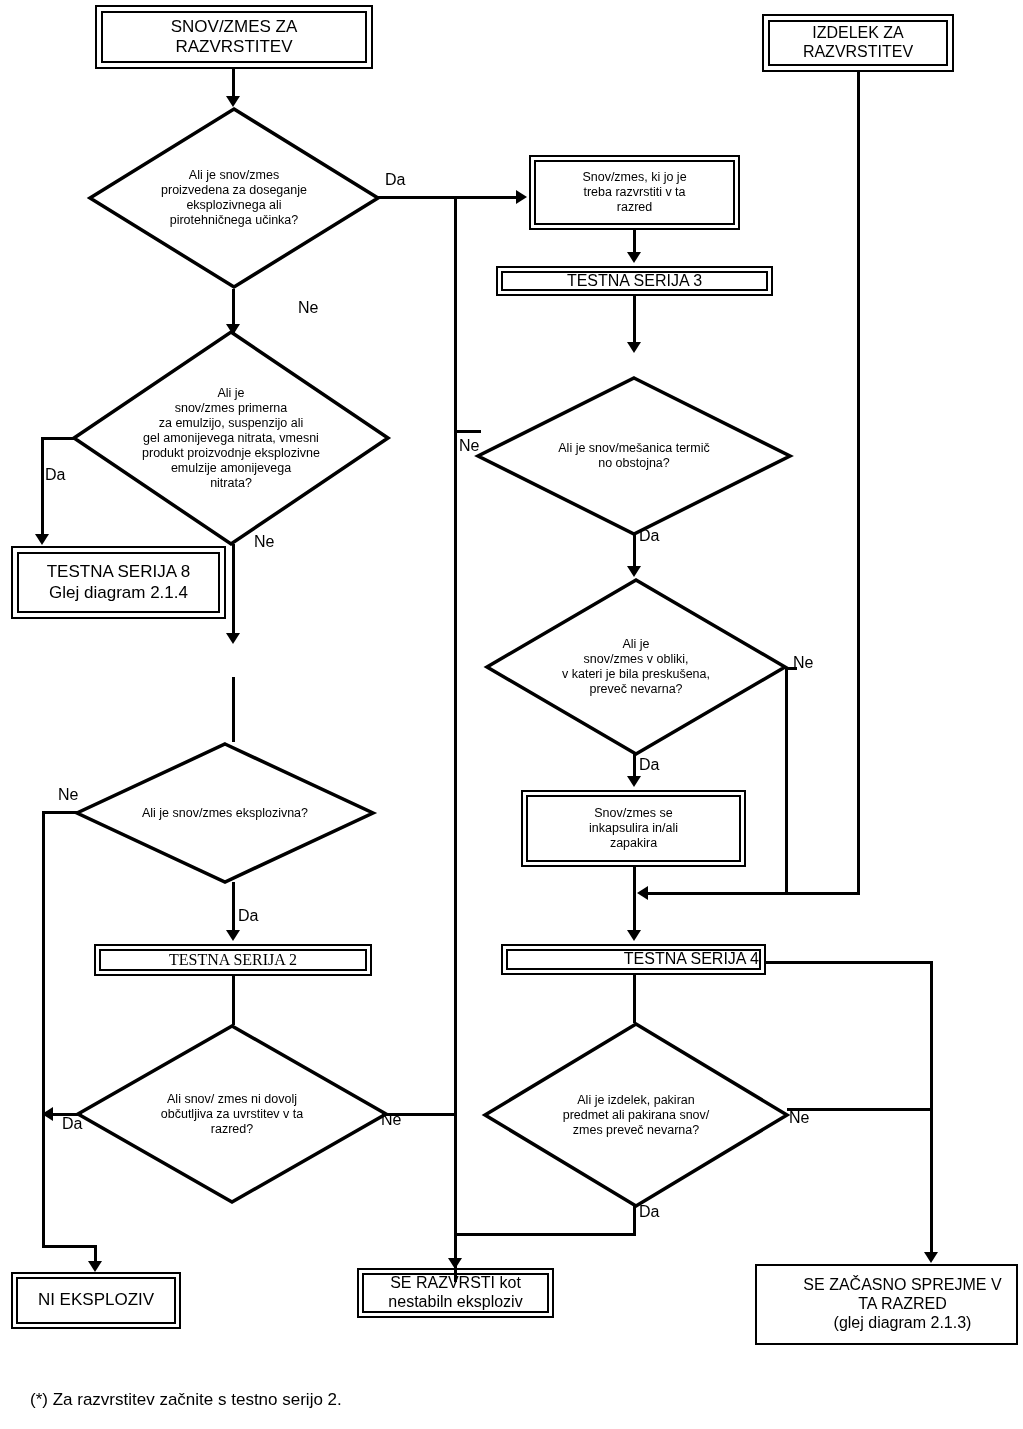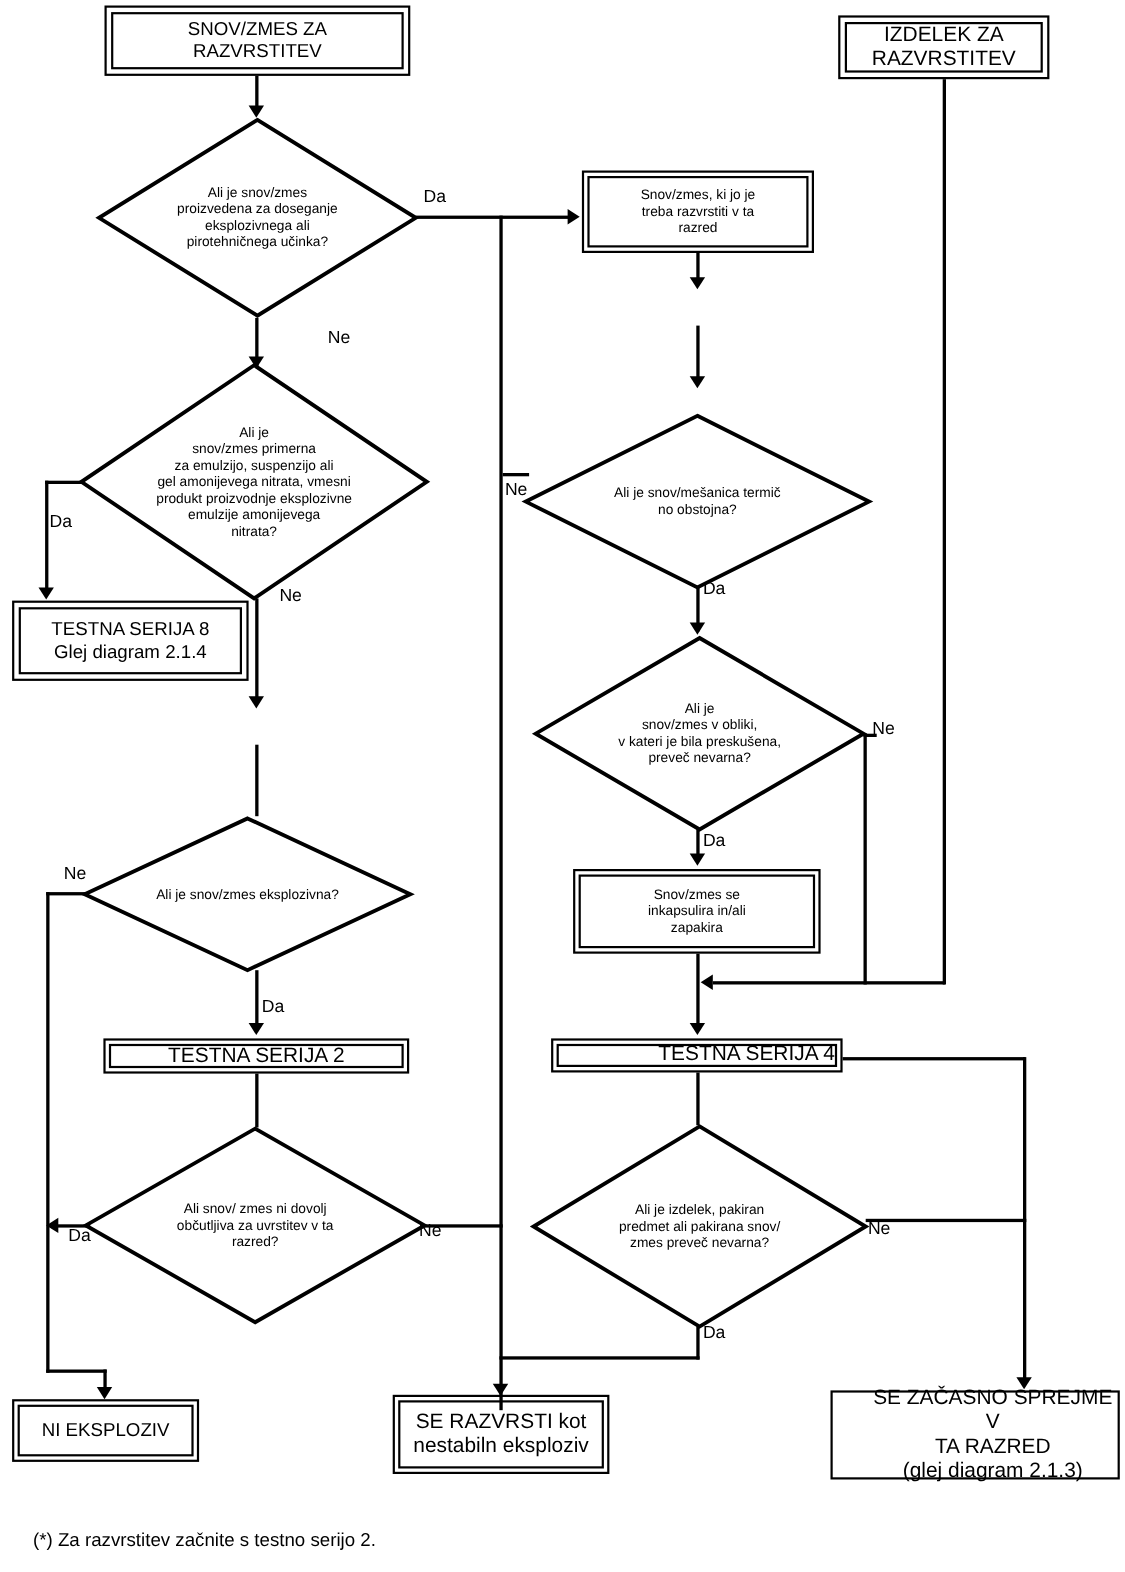--- a/index.html
+++ b/index.html
@@ -6,21 +6,21 @@
   body{font-family:"Liberation Sans",sans-serif;color:#000;}
   #page{position:relative;width:1023px;height:1429px;background:#fff;overflow:hidden;}
 
   
   .node{position:absolute;box-sizing:border-box;display:flex;align-items:center;justify-content:center;text-align:center;background:#fff;padding-left:32px;}
   .box{border:2px solid #000;}
   .box-inner{position:absolute;border:2px solid #000;background:#fff;display:flex;align-items:center;justify-content:center;text-align:center;box-sizing:border-box;}
   .lbl{line-height:1.18;white-space:pre-line;}
 
   .t-big{font-size:17px;}
-  .t-mid{font-size:19px;}
+  .t-mid{font-size:16px;}
   .t-small{font-size:12.5px;}
   .t-dia{font-size:12.5px;}
 
   
   .diamond{position:absolute;}
   .diamond svg{position:absolute;left:0;top:0;overflow:visible;}
   .diamond .dtext{position:absolute;left:0;top:0;width:100%;height:100%;display:flex;align-items:center;justify-content:center;text-align:center;line-height:1.2;white-space:pre-line;}
 
   
   .ln{position:absolute;background:#000;}
@@ -86,21 +86,21 @@
 
 
   <div class="diamond" style="left:75px;top:742px;width:300px;height:142px;">
     <svg width="300" height="142" viewBox="0 0 300 142">
       <polygon points="150,2 298,71 150,140 2,71" fill="#ffffff" stroke="#000000" stroke-width="3.5"></polygon>
     </svg>
     <div class="dtext t-dia">Ali je snov/zmes eksplozivna?</div>
   </div>
 
   <div class="node box" style="left:94px;top:944px;width:278px;height:32px;">
-    <div class="box-inner" style="left:3px;top:3px;right:3px;bottom:3px;">
+    <div class="box-inner" style="left:3px;top:3px;right:3px;bottom:3px;font-family:Liberation Serif, serif;">
       <span class="lbl t-mid">TESTNA SERIJA 2</span>
     </div>
   </div>
 
   <div class="diamond" style="left:76px;top:1024px;width:312px;height:180px;">
     <svg width="312" height="180" viewBox="0 0 312 180">
       <polygon points="156,2 310,90 156,178 2,90" fill="#ffffff" stroke="#000000" stroke-width="3.5"></polygon>
     </svg>
     <div class="dtext t-dia">Ali snov/ zmes ni dovolj
 občutljiva za uvrstitev v ta
@@ -114,20 +114,25 @@
 razred</span>
     </div>
   </div>
 
   <div class="node box" style="left:11px;top:1272px;width:170px;height:57px;">
     <div class="box-inner" style="left:3px;top:3px;right:3px;bottom:3px;">
       <span class="lbl t-big">NI EKSPLOZIV</span>
     </div>
   </div>
 
+  <div class="node box" style="left:496px;top:266px;width:277px;height:30px;">
+    <div class="box-inner" style="left:3px;top:3px;right:3px;bottom:3px;">
+      <span class="lbl t-mid">TESTNA SERIJA 3</span>
+    </div>
+  </div>
 
   <div class="diamond" style="left:476px;top:376px;width:316px;height:160px;">
     <svg width="316" height="160" viewBox="0 0 316 160">
       <polygon points="158,2 314,80 158,158 2,80" fill="#ffffff" stroke="#000000" stroke-width="3.5"></polygon>
     </svg>
     <div class="dtext t-dia">Ali je snov/mešanica termič
 no obstojna?</div>
   </div>
 
   <div class="diamond" style="left:485px;top:578px;width:302px;height:178px;">
@@ -156,21 +161,21 @@
 
   <div class="diamond" style="left:483px;top:1022px;width:306px;height:186px;">
     <svg width="306" height="186" viewBox="0 0 306 186">
       <polygon points="153,2 304,93 153,184 2,93" fill="#ffffff" stroke="#000000" stroke-width="3.5"></polygon>
     </svg>
     <div class="dtext t-dia">Ali je izdelek, pakiran
 predmet ali pakirana snov/
 zmes preveč nevarna?</div>
   </div>
 
-  <div class="node box" style="left:357px;top:1268px;width:197px;height:72px;">
+  <div class="node box" style="left:357px;top:1268px;width:197px;height:50px;">
     <div class="box-inner" style="left:3px;top:3px;right:3px;bottom:3px;">
       <span class="lbl t-mid">SE RAZVRSTI kot
 nestabiln eksploziv</span>
     </div>
   </div>
 
   <div class="node box" style="left:755px;top:1264px;width:263px;height:81px;border-width:2px;">
     <span class="lbl t-mid">SE ZAČASNO SPREJME V
 TA RAZRED
 (glej diagram 2.1.3)</span>

